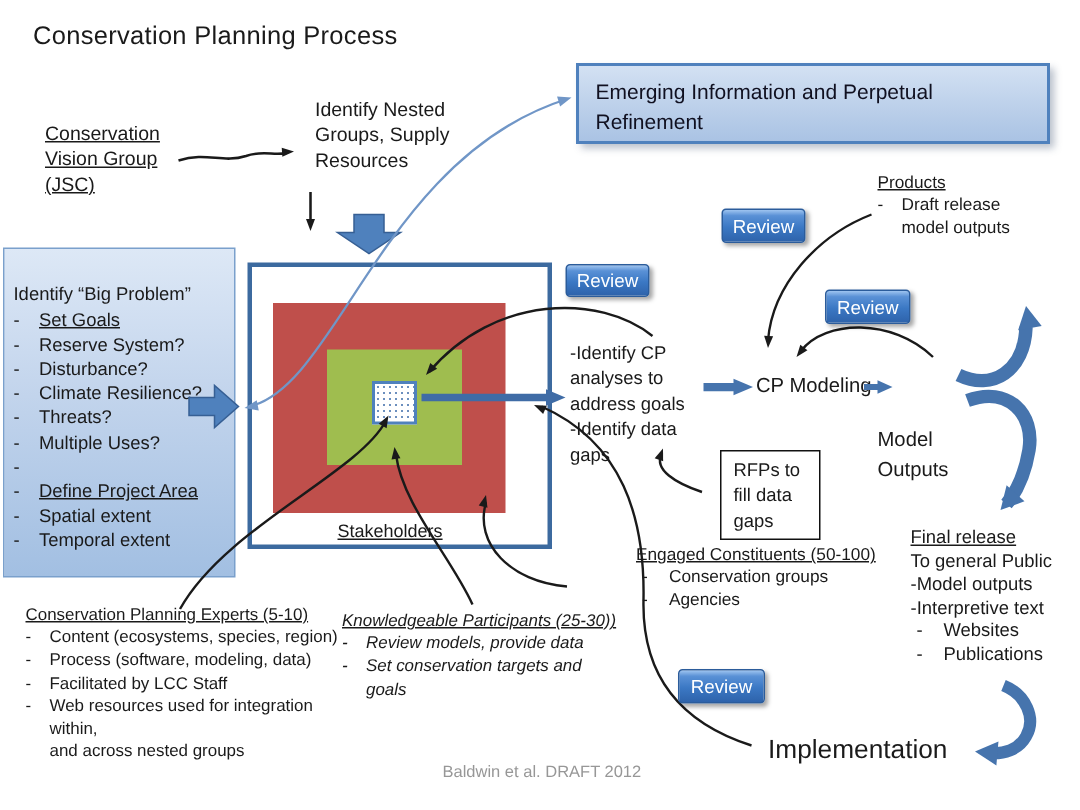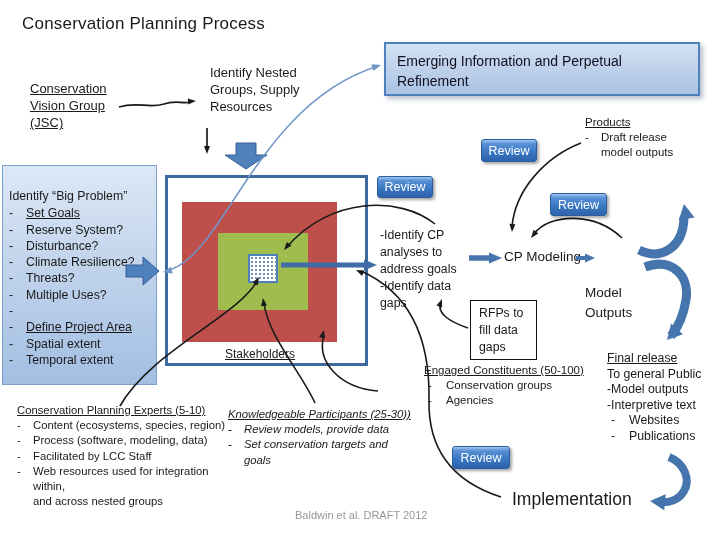--- a/index.html
+++ b/index.html
@@ -43,21 +43,21 @@
   .rev2{left:481px;top:139px;width:56px;height:23px;}
   .rev3{left:550px;top:193px;width:57px;height:23px;}
   .rev4{left:452px;top:446px;width:58px;height:23px;}
   
   .idcp{left:380px;top:227px;font-size:12.3px;line-height:17px;}
   .cpmod{left:504px;top:249px;font-size:13.5px;}
   .modout{left:585px;top:237px;font-size:13.5px;line-height:20px;margin-top:46px;}
   .products{left:585px;top:115px;font-size:11.5px;line-height:15px;}
   .prod-row{display:flex;}
   .prod-row .dash{width:16px;flex:none;}
-  .rfps{left:470px;top:300px;width:67px;height:60px;box-sizing:border-box;background:#fff;
+  .rfps{left:480px;top:300px;width:67px;height:60px;box-sizing:border-box;background:#fff;
     border:1.5px solid #111;font-size:12.3px;line-height:17px;padding:4px 0 0 8px;}
   
   .final{left:607px;top:351px;font-size:12.3px;line-height:15.6px;}
   .fin-row{display:flex;}
   .fin-row .dash{width:4px;flex:none;margin-left:4px;}
   .fin-row .txt{margin-left:14px;}
   .implementation{left:512px;top:489px;font-size:17.5px;}
   .credit{left:295px;top:509px;font-size:11px;color:#979797;}
   
   .listblock{font-size:11.3px;line-height:15.2px;}

